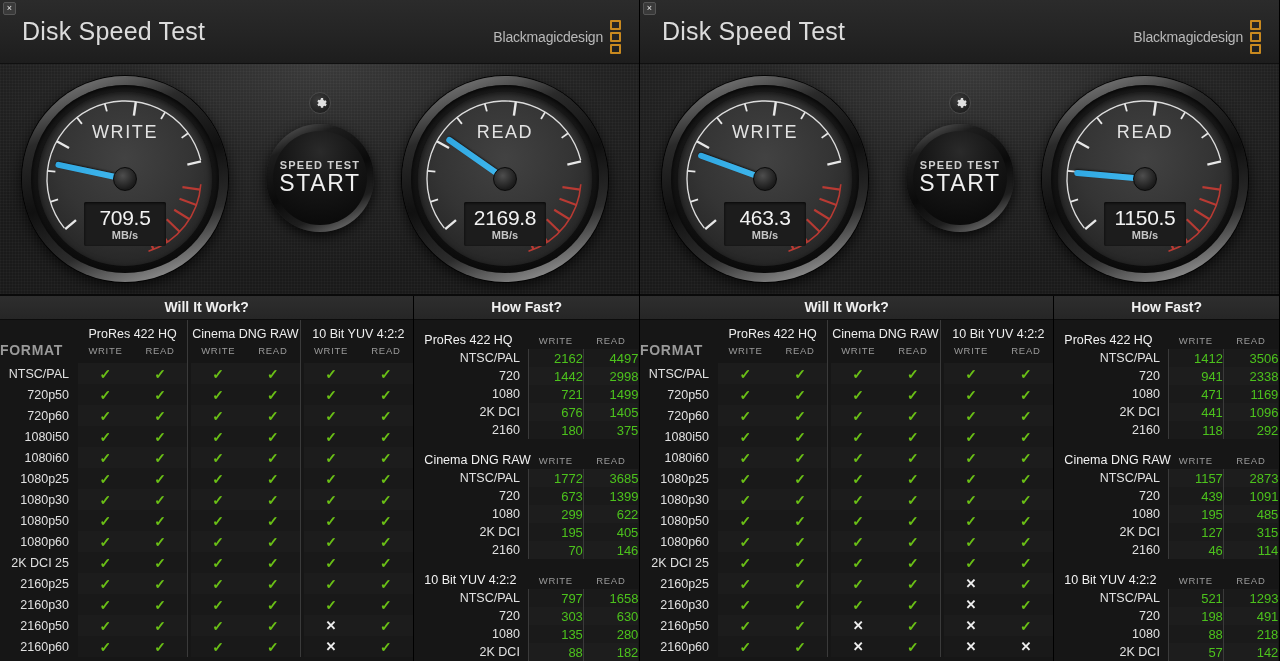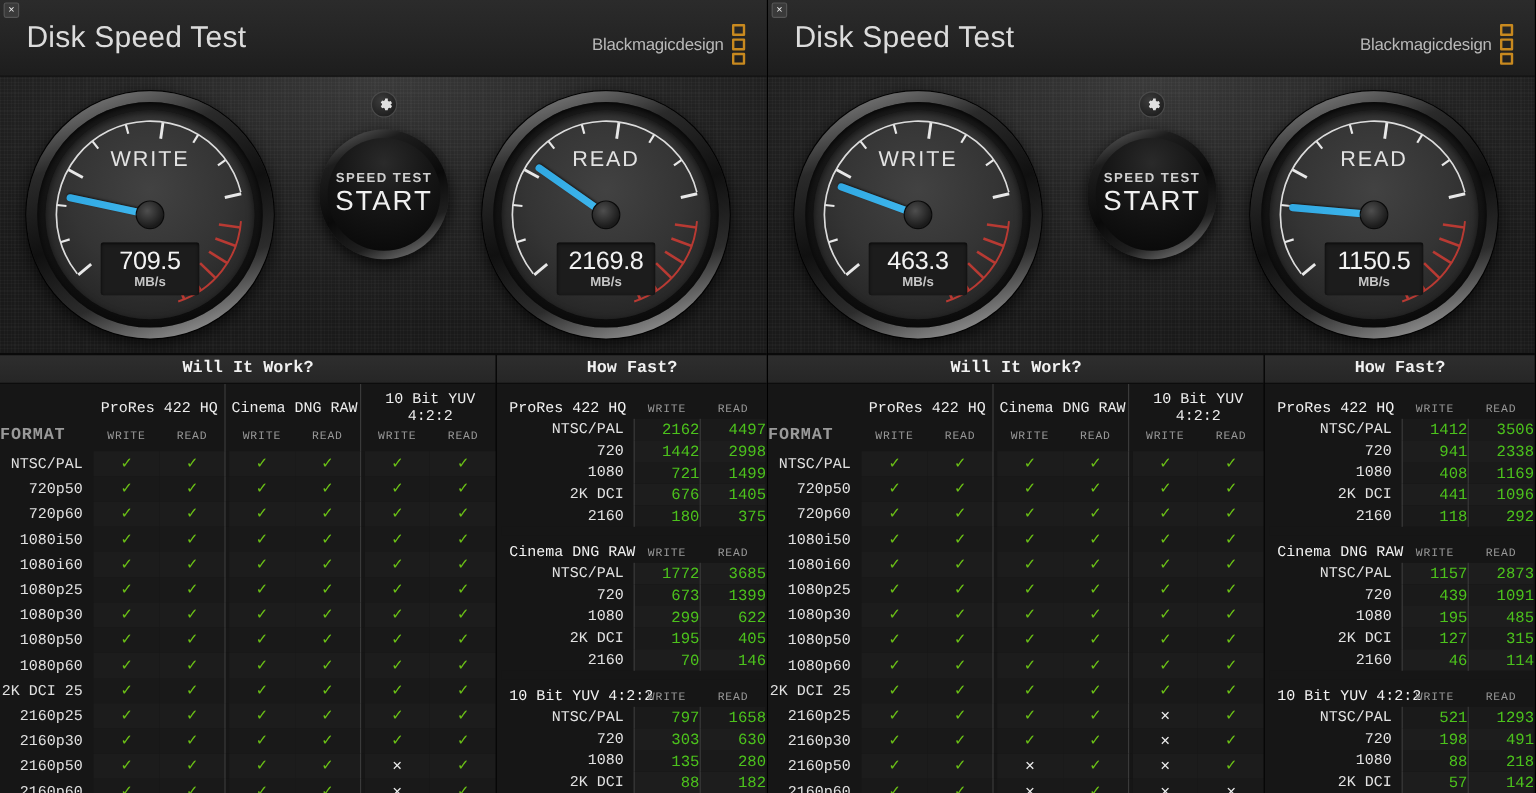--- a/index.html
+++ b/index.html
@@ -113,21 +113,21 @@
     position: absolute; left: 50%; bottom: 20px; transform: translateX(-50%);
     width: 82px; padding: 4px 0 5px;
     background: #1c1c1c;
     border-radius: 2px;
     text-align: center;
     box-shadow: inset 0 1px 3px rgba(0,0,0,.8);
   }
   .readout .val { font-size: 21px; color: #f2f2f2; font-weight: 400; letter-spacing: -0.3px; }
   .readout .unit { font-size: 11px; color: #c6c6c6; font-weight: 700; margin-top: -1px; }
 
-  .startwrap { position: absolute; top: 12px; width: 120px; text-align: center; }
+  .startwrap { position: absolute; top: 28px; width: 120px; text-align: center; }
   .gearbtn {
     width: 22px; height: 22px; margin: 0 auto 10px;
     border-radius: 50%;
     background: radial-gradient(circle at 40% 35%, #3c3c3c, #1f1f1f 75%);
     border: 1px solid #4a4a4a;
     display: flex; align-items: center; justify-content: center;
     cursor: pointer;
   }
   .startbtn {
     width: 108px; height: 108px; margin: 0 auto;
@@ -143,21 +143,21 @@
     position: absolute; left: 7px; top: 7px; right: 7px; bottom: 7px;
     border-radius: 50%;
     background: radial-gradient(circle at 50% 22%, #2a2a2a 0%, #151515 45%, #060606 100%);
     display: flex; flex-direction: column; align-items: center; justify-content: center;
   }
   .startbtn .t1 { font-size: 11px; color: #cfcfcf; letter-spacing: 1.2px; font-weight: 700; }
   .startbtn .t2 { font-size: 23px; color: #f0f0f0; letter-spacing: 1.6px; font-weight: 400; margin-top: -1px; }
 
   
   .panels { display: flex; height: 365px; width: 100%; background: #161616; }
-  .panel { height: 100%; position: relative; background: #161616; overflow: hidden; font-family: Liberation Mono, monospace; }
+  .panel { height: 100%; position: relative; background: #161616; overflow: hidden; }
   .panel.work { width: 415px; border-right: 1px solid #000; }
   .panel.fast { width: 225px; }
   .panel-title {
     height: 24px; line-height: 23px; text-align: center;
     font-size: 14px; font-weight: 700; color: #f0f0f0;
     background: linear-gradient(180deg, #2e2e2e 0%, #262626 100%);
     border-bottom: 1px solid #0c0c0c;
   }
 
   table { border-collapse: collapse; width: 100%; }
@@ -885,21 +885,21 @@
                   <td class="num colw">1412</td>
                   <td class="num colw">3506</td>
                 </tr>
                 <tr>
                   <td class="res">720</td>
                   <td class="num colw">941</td>
                   <td class="num colw">2338</td>
                 </tr>
                 <tr>
                   <td class="res">1080</td>
-                  <td class="num colw">408</td>
+                  <td class="num colw">471</td>
                   <td class="num colw">1169</td>
                 </tr>
                 <tr>
                   <td class="res">2K DCI</td>
                   <td class="num colw">441</td>
                   <td class="num colw">1096</td>
                 </tr>
                 <tr>
                   <td class="res">2160</td>
                   <td class="num colw">118</td>

